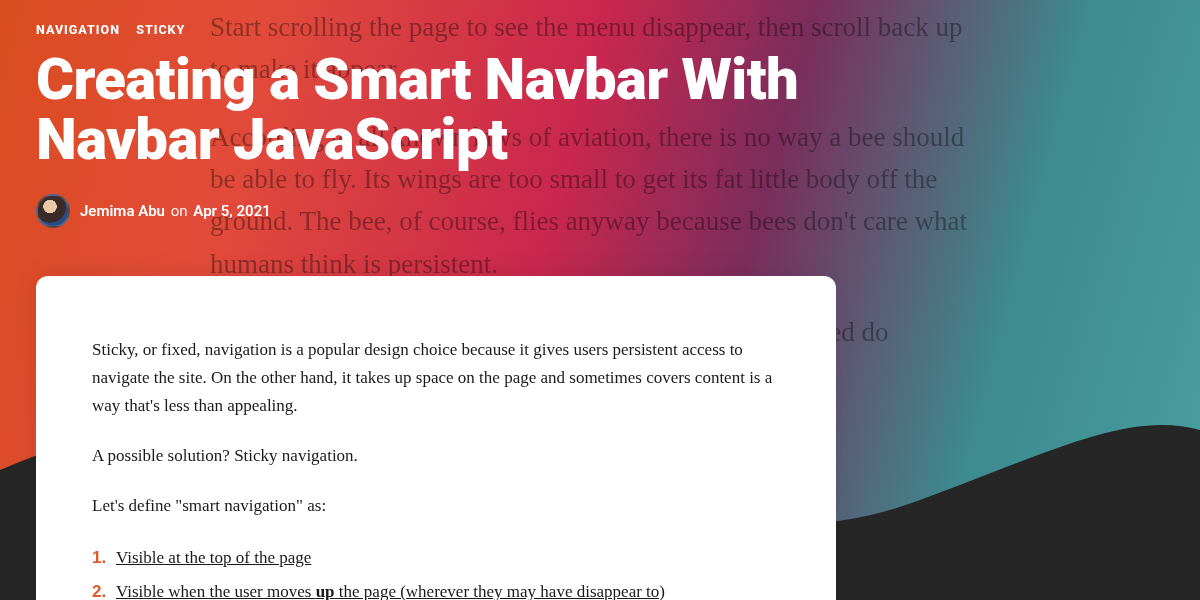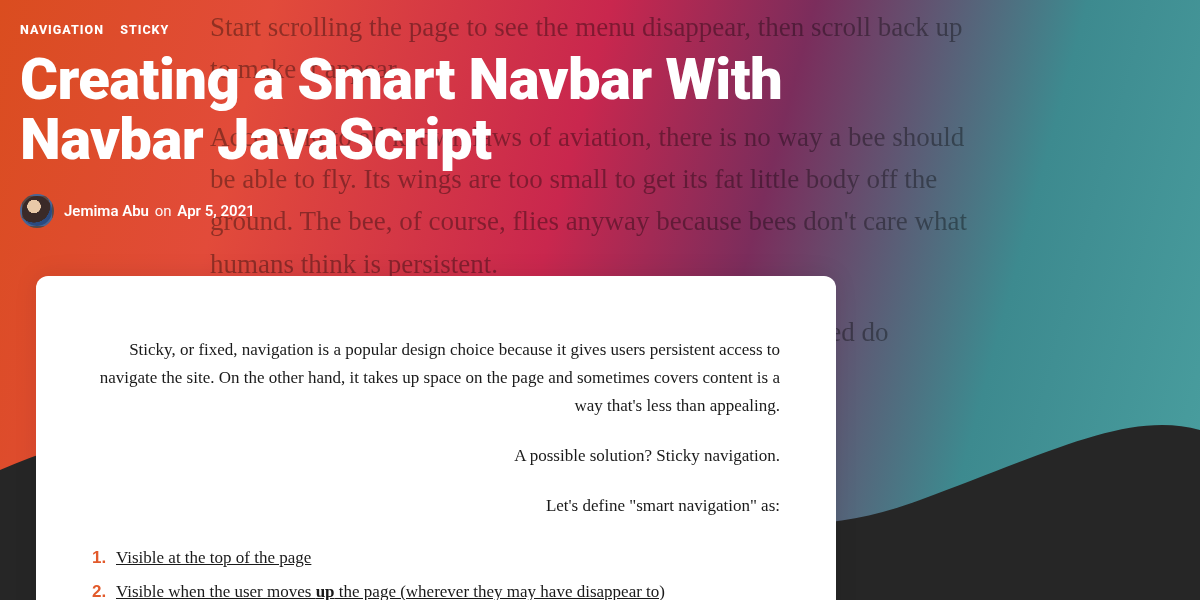--- a/index.html
+++ b/index.html
@@ -30,21 +30,21 @@
     position: absolute;
     bottom: 0;
     left: 0;
     width: 1200px;
     height: 300px;
     pointer-events: none;
   }
   .header {
     position: absolute;
     top: 22px;
-    left: 20px;
+    left: 36px;
     right: 36px;
     color: #fff;
   }
   .tags { font-size: 12.5px; font-weight: 800; letter-spacing: 0.08em; margin-bottom: 12px; }
   .tags a { color: #fff; text-decoration: none; margin-right: 12px; }
   .title {
     font-size: 58px;
     font-weight: 900;
     line-height: 1.04;
     letter-spacing: -0.01em;
@@ -65,21 +65,21 @@
     top: 276px;
     left: 36px;
     width: 800px;
     background: #fff;
     border-radius: 12px 12px 0 0;
     padding: 60px 56px 40px 56px;
     color: #1a1a1a;
     font-family: Georgia, 'Times New Roman', serif;
     box-shadow: 0 -2px 24px rgba(0,0,0,0.08);
   }
-  .card p { font-size: 17px; line-height: 1.65; margin-bottom: 22px; text-align: right; }
+  .card p { font-size: 17px; line-height: 1.65; margin-bottom: 22px; }
   .card ol { list-style: none; counter-reset: item; font-size: 17px; line-height: 1.85; }
   .card ol li { counter-increment: item; position: relative; padding-left: 24px; margin-bottom: 2px; text-decoration: underline; }
   .card ol li::before {
     content: counter(item) ".";
     position: absolute;
     left: 0;
     color: #e25a2b;
     font-weight: 700;
     font-family: -apple-system, BlinkMacSystemFont, sans-serif;
   }

